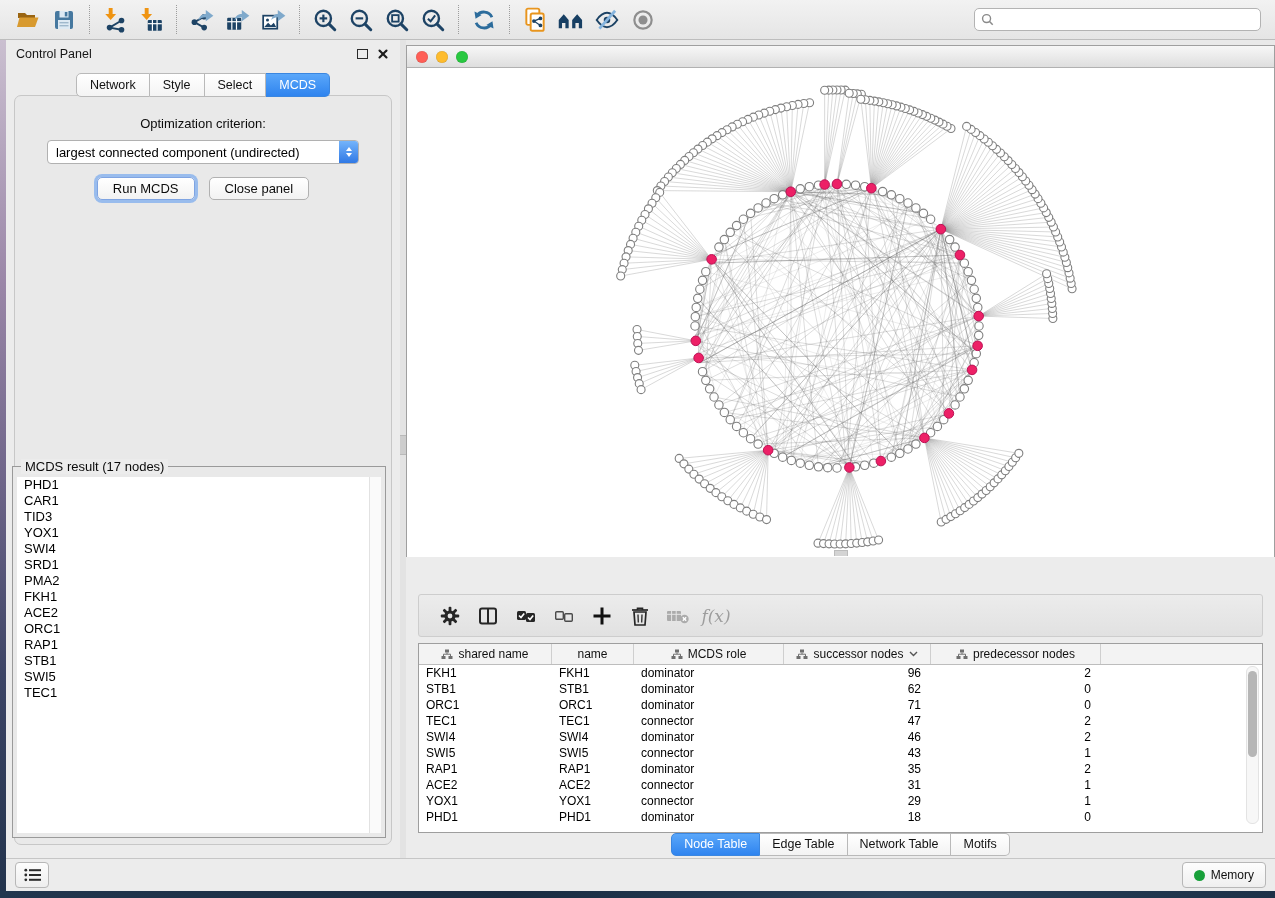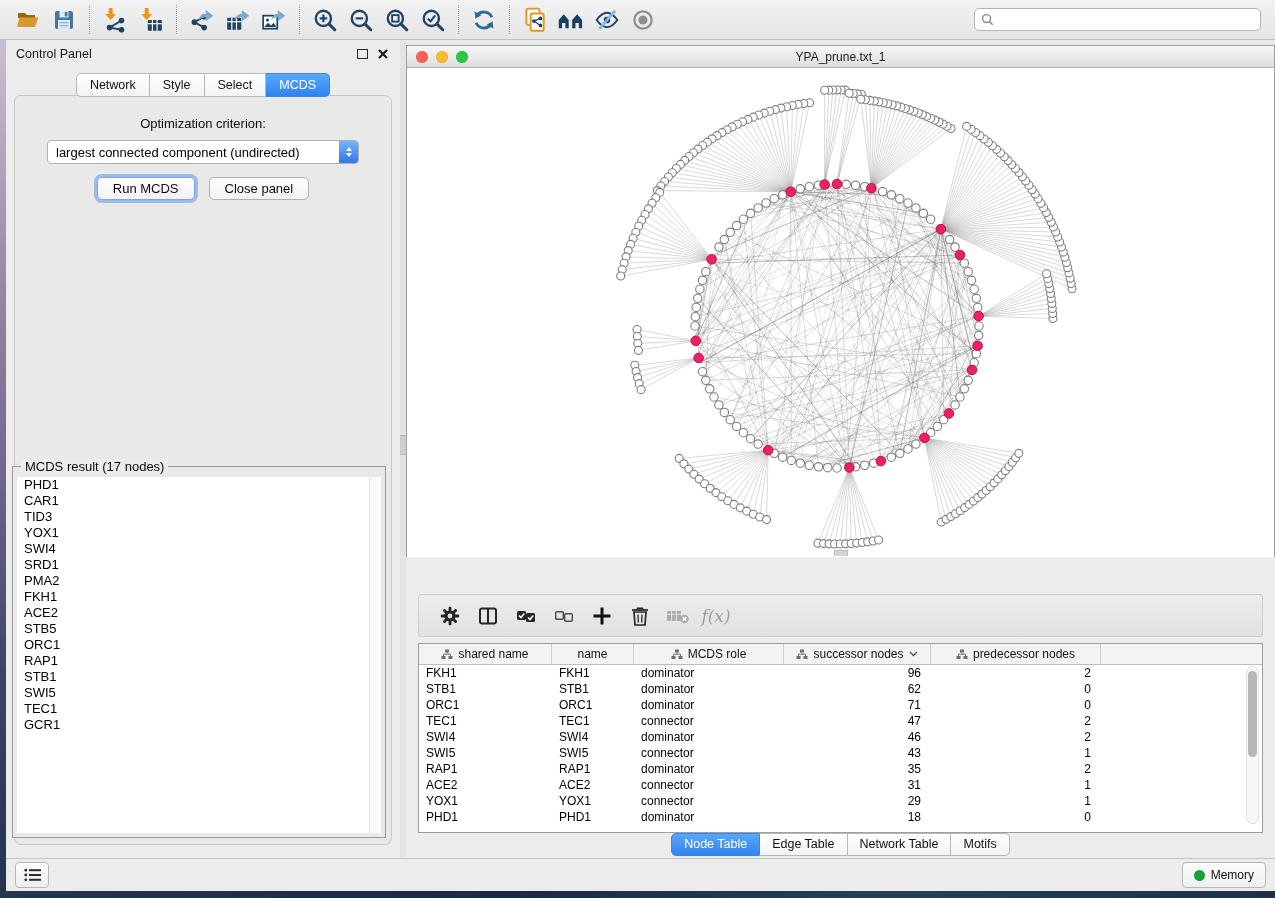--- a/index.html
+++ b/index.html
@@ -297,44 +297,41 @@
       <div class="mcds-list" id="mcds-list">
           <div class="mcds-item">PHD1</div>
           <div class="mcds-item">CAR1</div>
           <div class="mcds-item">TID3</div>
           <div class="mcds-item">YOX1</div>
           <div class="mcds-item">SWI4</div>
           <div class="mcds-item">SRD1</div>
           <div class="mcds-item">PMA2</div>
           <div class="mcds-item">FKH1</div>
           <div class="mcds-item">ACE2</div>
-          <div class="mcds-item">STB5</div>
           <div class="mcds-item">ORC1</div>
           <div class="mcds-item">RAP1</div>
           <div class="mcds-item">STB1</div>
           <div class="mcds-item">SWI5</div>
           <div class="mcds-item">TEC1</div>
-          <div class="mcds-item">GCR1</div>
         </div>
       <div class="mcds-track" style="position:absolute;top:10px;right:4px;bottom:4px;"></div>
     </div>
   </div>
 
   <div class="vsplit">
     <div class="vsplit-handle"></div>
   </div>
 
   <div class="network-window">
     <div class="nw-titlebar">
       <span class="traffic">
         <span class="light" style="background:#ff5f57;"></span>
         <span class="light" style="background:#febc2e;"></span>
         <span class="light" style="background:#28c840;"></span>
       </span>
-      <span class="nw-title">YPA_prune.txt_1</span>
     </div>
     <div class="nw-canvas" id="nw-canvas">
         <svg width="867" height="489">
           <g>
             <line x1="383.76932206708375" y1="123.736362264897" x2="571.6959670998817" y2="248.7127556493197" stroke="rgba(90,90,90,0.30)" stroke-width="0.7"></line>
             <line x1="383.76932206708375" y1="123.736362264897" x2="564.464078388305" y2="212.35559592695105" stroke="rgba(90,90,90,0.30)" stroke-width="0.7"></line>
             <line x1="383.76932206708375" y1="123.736362264897" x2="569.2715098172587" y2="285.70282572629026" stroke="rgba(90,90,90,0.30)" stroke-width="0.7"></line>
             <line x1="383.76932206708375" y1="123.736362264897" x2="384.355595926951" y2="392.464078388305" stroke="rgba(90,90,90,0.30)" stroke-width="0.7"></line>
             <line x1="383.76932206708375" y1="123.736362264897" x2="289.21482968491887" y2="276.53471929524727" stroke="rgba(90,90,90,0.30)" stroke-width="0.7"></line>
             <line x1="383.76932206708375" y1="123.736362264897" x2="317.34382567864463" y2="171.55587708076163" stroke="rgba(90,90,90,0.30)" stroke-width="0.7"></line>

